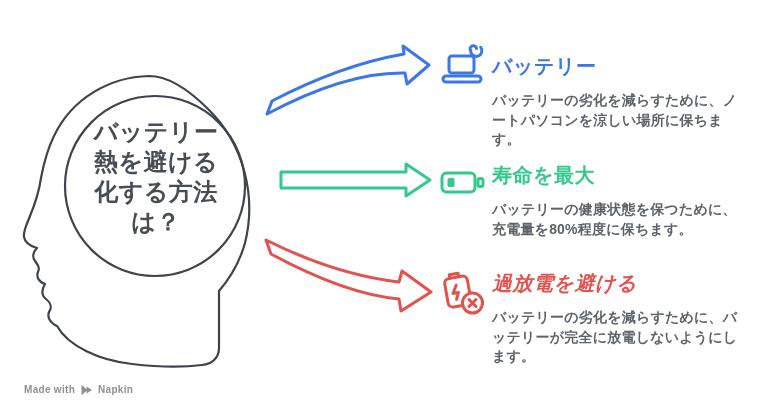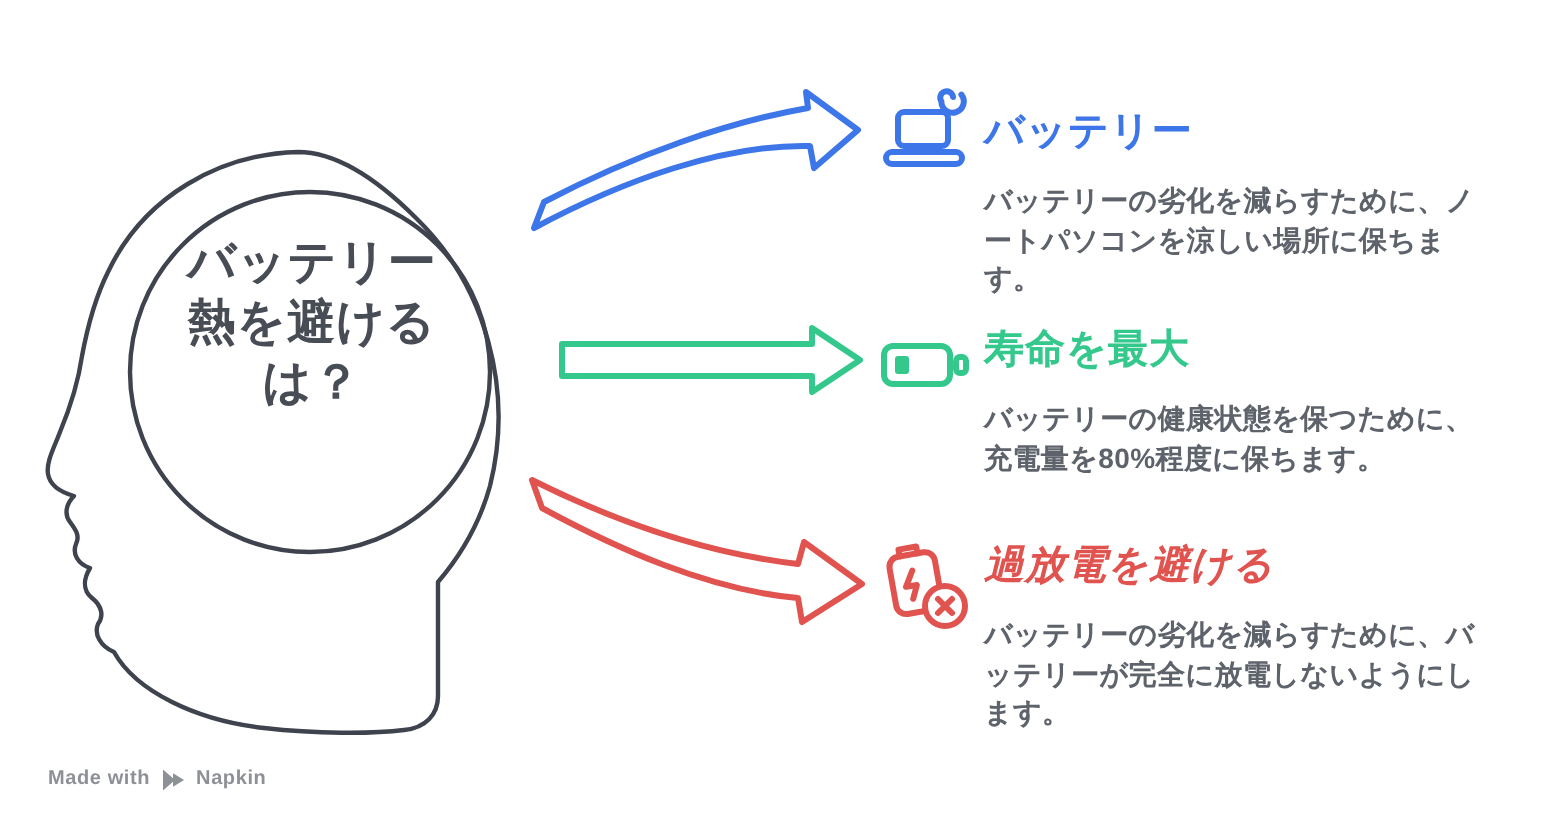--- a/index.html
+++ b/index.html
@@ -95,20 +95,21 @@
        L 431,292
        L 401,311
        L 399,299
        C 354,295 308,274 271,254
        L 266,240 Z" fill="none" stroke="#E0534F" stroke-width="3" stroke-linecap="round" stroke-linejoin="round"></path>
 </svg>
 
 <div class="brain-text">
   <span style="display:block">バッテリー</span>
   <span style="display:block">熱を避ける</span>
+  <span style="display:block">化する方法</span>
   <span style="display:block">は？</span>
 </div>
 
 <div class="item">
   <svg class="item-icon" style="left:438px;top:40px" width="48" height="50" viewBox="0 0 48 50">
     <g fill="none" stroke="#3D76E8" stroke-width="3" stroke-linecap="round" stroke-linejoin="round">
       <rect x="11" y="16" width="25" height="17" rx="3"></rect>
       <rect x="5" y="36" width="38" height="6" rx="3"></rect>
       <path d="M38.5,8.5 a3.2,3.2 0 1 0 -5.8,2.2 a5.6,5.6 0 1 0 10,-3.4"></path>
     </g>

